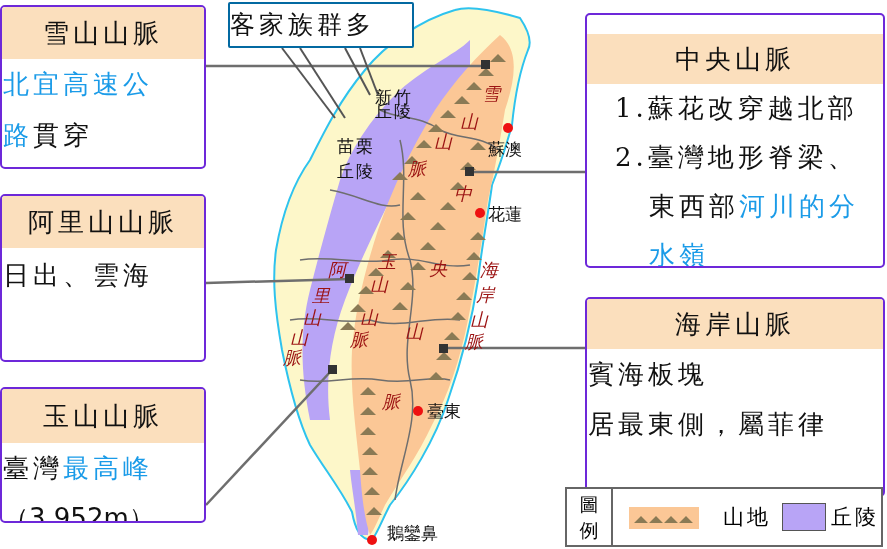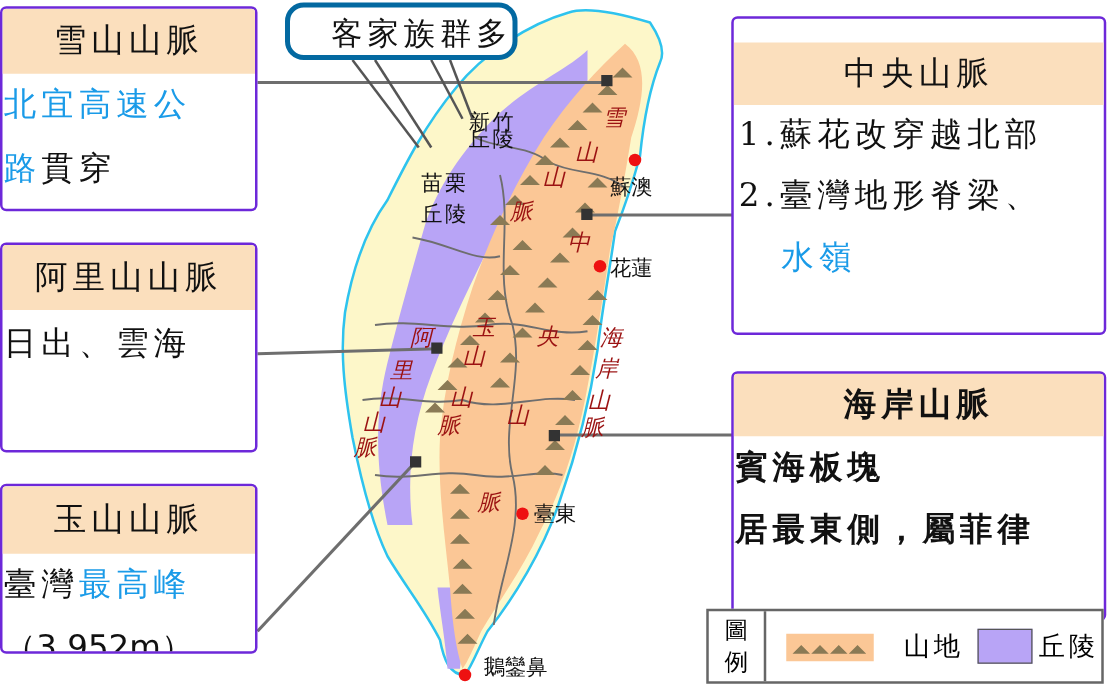--- a/index.html
+++ b/index.html
@@ -4,22 +4,22 @@
 <style>
   html, body { margin:0; padding:0; background:#ffffff; }
   body { width:887px; height:549px; position:relative; overflow:hidden;
          font-family:"DejaVu Serif","Liberation Serif",serif; }
   .box { position:absolute; background:#fff; border:2px solid #6d28d9; border-radius:5px; overflow:hidden; box-sizing:border-box; }
   .box .hd { background:#fbdfbd; text-align:center; font-size:26px; color:#111; letter-spacing:4px; }
   .box .bd { font-size:26px; color:#111; letter-spacing:4px; line-height:51px; padding-left:1px; }
   .blue { color:#1a9be8; }
   .num { font-family:"DejaVu Sans","Liberation Sans",sans-serif; letter-spacing:0; }
   #map { position:absolute; left:0; top:0; }
-  .callout { position:absolute; left:228px; top:2px; width:186px; height:46px; border:4px solid #0369a1; border-radius:15px;
-             background:#fff; box-sizing:border-box; font-size:25px; letter-spacing:4px; text-align:right; line-height:42px; color:#111; z-index:3; }
+  .callout { position:absolute; left:228px; top:2px; width:186px; height:46px; border:2px solid #0369a1; border-radius:2px;
+             background:#fff; box-sizing:border-box; font-size:25px; letter-spacing:4px; text-align:left; line-height:42px; color:#111; z-index:3; }
   .legend { position:absolute; left:565px; top:487px; width:318px; height:60px; border:2px solid #666; box-sizing:border-box; background:#fff; }
   .legend .lt { position:absolute; left:0; top:0; width:46px; height:56px; border-right:2px solid #666; font-size:19px; text-align:center; line-height:26px; padding-top:2px; box-sizing:border-box; }
   .legend .sw1 { position:absolute; left:62px; top:18px; width:70px; height:22px; background:#fbc796; }
   .legend .l1 { position:absolute; left:156px; top:14px; font-size:21px; letter-spacing:3px; }
   .legend .sw2 { position:absolute; left:215px; top:14px; width:42px; height:26px; background:#b8a4f6; border:1px solid #555; }
   .legend .l2 { position:absolute; left:264px; top:14px; font-size:21px; letter-spacing:3px; }
 </style>
 </head>
 <body>
 
@@ -138,28 +138,29 @@
 <div class="box" style="left:0;top:387px;width:206px;height:136px;">
   <div class="hd" style="height:54px;line-height:54px;">玉山山脈</div>
   <div class="bd" style="line-height:50px;">
     <div><span>臺灣</span><span class="blue">最高峰</span></div>
     <div class="num" style="font-size:26px;">（3,952m）</div>
   </div>
 </div>
 
 <div class="box" style="left:585px;top:13px;width:300px;height:255px;">
   <div class="hd" style="height:50px;line-height:50px;margin-top:19px;">中央山脈</div>
-  <div class="bd" style="line-height:49px;padding-left:4px;">
+  <div class="bd" style="line-height:49px;padding-left:28px;">
     <div>1.蘇花改穿越北部</div>
     <div>2.臺灣地形脊梁、</div>
+    <div style="padding-left:34px;"><span>東西部</span><span class="blue">河川的分</span></div>
     <div class="blue" style="padding-left:34px;">水嶺</div>
   </div>
 </div>
 
-<div class="box" style="left:585px;top:297px;width:300px;height:200px;font-weight:bold;">
+<div class="box" style="left:585px;top:297px;width:300px;height:200px;">
   <div class="hd" style="height:50px;line-height:50px;">海岸山脈</div>
   <div class="bd" style="line-height:50px;">
     <div>賓海板塊</div>
     <div>居最東側，屬菲律</div>
   </div>
 </div>
 
 <div class="legend">
   <div class="lt">
       <div>圖</div>

